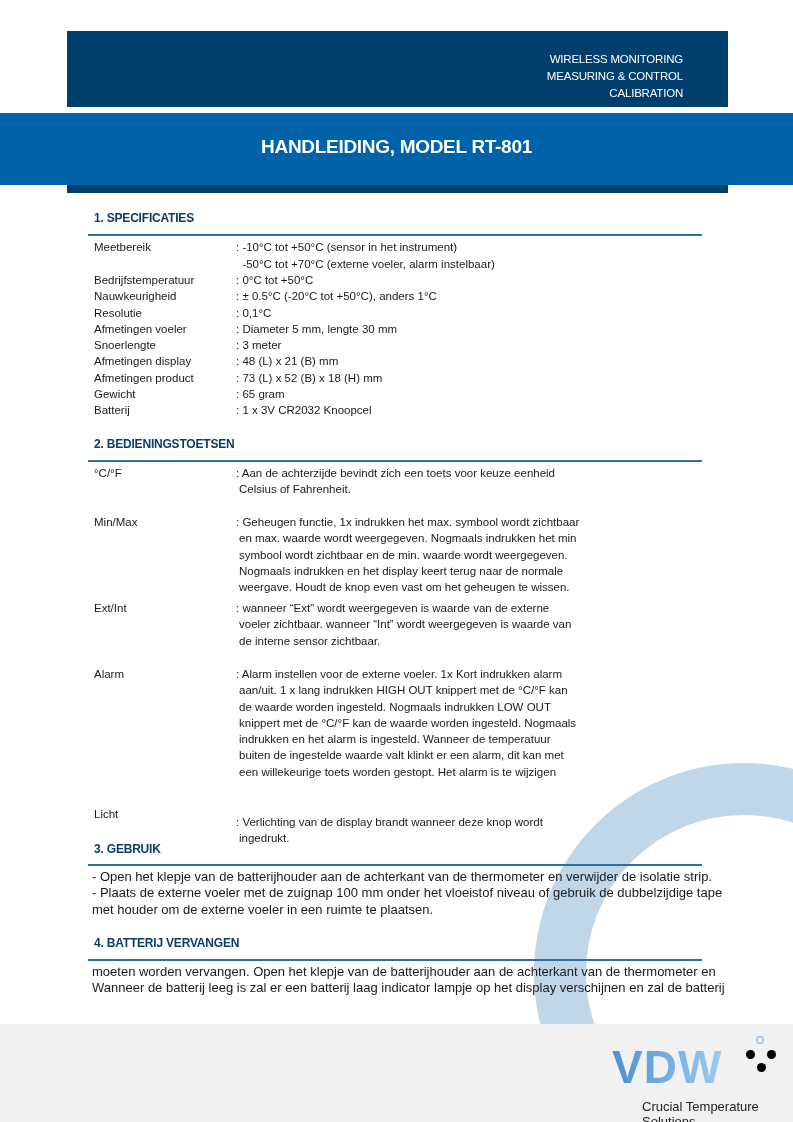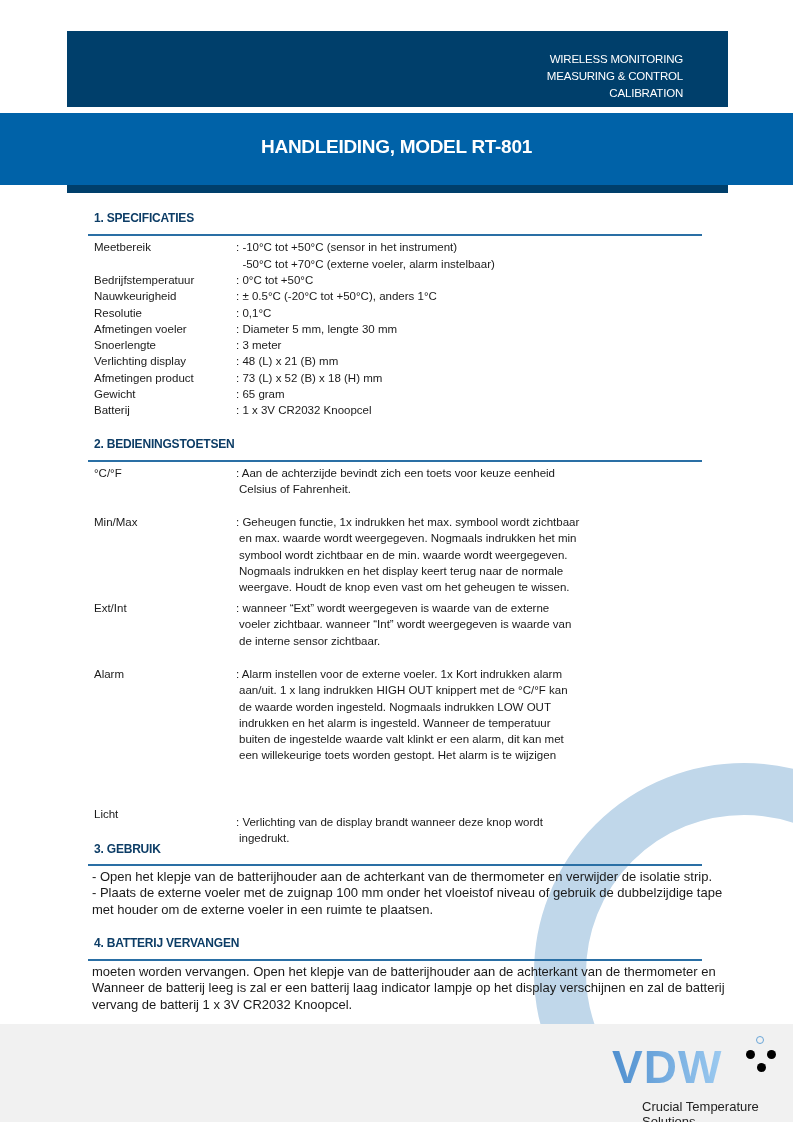--- a/index.html
+++ b/index.html
@@ -109,21 +109,21 @@
     </div>
   <div class="row" style="top:321px">
       <span class="k">Afmetingen voeler</span>
       <span class="v">: Diameter 5 mm, lengte 30 mm</span>
     </div>
   <div class="row" style="top:337px">
       <span class="k">Snoerlengte</span>
       <span class="v">: 3 meter</span>
     </div>
   <div class="row" style="top:353px">
-      <span class="k">Verlichting display</span>
+      <span class="k">Afmetingen display</span>
       <span class="v">: 48 (L) x 21 (B) mm</span>
     </div>
   <div class="row" style="top:370px">
       <span class="k">Afmetingen product</span>
       <span class="v">: 73 (L) x 52 (B) x 18 (H) mm</span>
     </div>
   <div class="row" style="top:386px">
       <span class="k">Gewicht</span>
       <span class="v">: 65 gram</span>
     </div>
@@ -162,20 +162,21 @@
       <div style="padding-left:3px">de interne sensor zichtbaar.</div>
     </div>
   </div>
 
   <div class="row" style="top:666px">
     <span class="k">Alarm</span>
     <div class="v">
       <div>: Alarm instellen voor de externe voeler. 1x Kort indrukken alarm</div>
       <div style="padding-left:3px">aan/uit. 1 x lang indrukken HIGH OUT knippert met de °C/°F kan</div>
       <div style="padding-left:3px">de waarde worden ingesteld. Nogmaals indrukken LOW OUT</div>
+      <div style="padding-left:3px">knippert met de °C/°F kan de waarde worden ingesteld. Nogmaals</div>
       <div style="padding-left:3px">indrukken en het alarm is ingesteld. Wanneer de temperatuur</div>
       <div style="padding-left:3px">buiten de ingestelde waarde valt klinkt er een alarm, dit kan met</div>
       <div style="padding-left:3px">een willekeurige toets worden gestopt. Het alarm is te wijzigen</div>
     </div>
   </div>
 
   <div class="row" style="top:806px">
     <span class="k">Licht</span>
     <div class="v" style="top:8px">
       <div>: Verlichting van de display brandt wanneer deze knop wordt</div>
@@ -189,21 +190,20 @@
     <div>- Open het klepje van de batterijhouder aan de achterkant van de thermometer en verwijder de isolatie strip.</div>
     <div>- Plaats de externe voeler met de zuignap 100 mm onder het vloeistof niveau of gebruik de dubbelzijdige tape</div>
     <div>met houder om de externe voeler in een ruimte te plaatsen.</div>
   </div>
 
   <h2 class="sec-title" style="top:936px">4. BATTERIJ VERVANGEN</h2>
   <div class="sec-rule" style="top:959px"></div>
   <div class="para" style="top:964px; left:-2px">
     <div>moeten worden vervangen. Open het klepje van de batterijhouder aan de achterkant van de thermometer en</div>
     <div>Wanneer de batterij leeg is zal er een batterij laag indicator lampje op het display verschijnen en zal de batterij</div>
-    <div>vervang de batterij 1 x 3V CR2032 Knoopcel.</div>
   </div>
 </div>
 
 <div class="footer"></div>
 <div class="logo-text">VDW</div>
 <div class="dot" style="left:756px; top:1036px; width:8px; height:8px; border:1.5px solid #6aa6d8; box-sizing:border-box;"></div>
 <div class="dot" style="left:746px; top:1050px; width:9px; height:9px; background:#000;"></div>
 <div class="dot" style="left:767px; top:1050px; width:9px; height:9px; background:#000;"></div>
 <div class="dot" style="left:757px; top:1063px; width:9px; height:9px; background:#000;"></div>
 <div class="logo-sub">Crucial Temperature Solutions</div>

